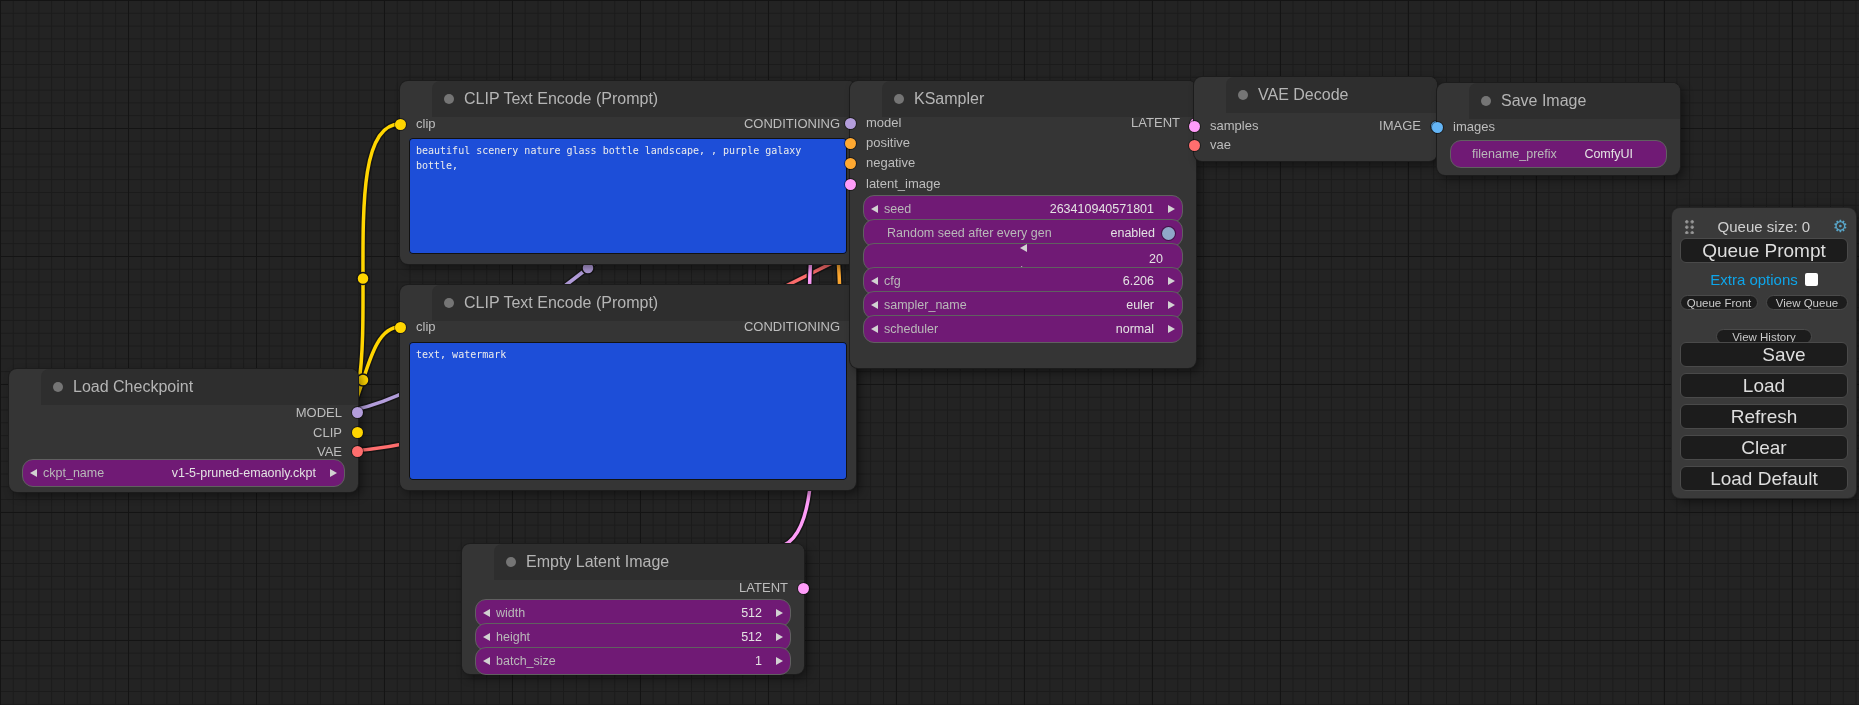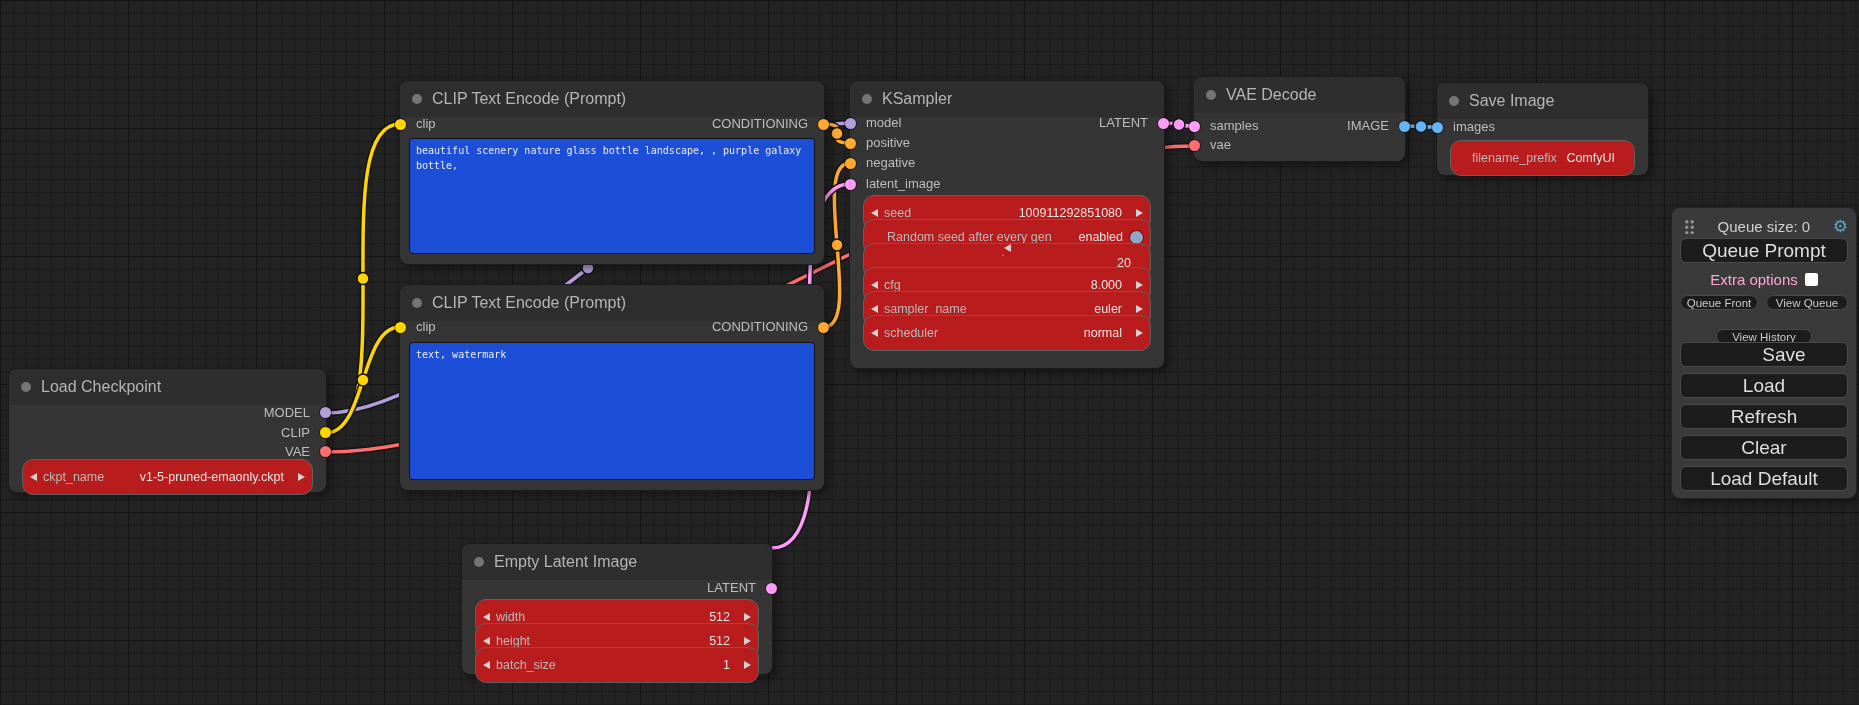--- a/index.html
+++ b/index.html
@@ -11,40 +11,41 @@
       linear-gradient(#141414 1px, transparent 1px),
       linear-gradient(90deg, #141414 1px, transparent 1px),
       linear-gradient(#1b1b1b 1px, transparent 1px),
       linear-gradient(90deg, #1b1b1b 1px, transparent 1px);
     background-size:128px 128px,128px 128px,12.8px 12.8px,12.8px 12.8px;
   }
   #wires{position:absolute;left:0;top:0;z-index:1;}
   .node{
     position:absolute;z-index:2;background:#353535;border-radius:8px;
     box-shadow:0 0 0 1px #1c1c1c, 4px 4px 10px rgba(0,0,0,.45);
+    padding-left:32px;
   }
   .node-title{
     height:36px;background:#2e2e2e;border-radius:8px 8px 0 0;
     display:flex;align-items:center;gap:10px;padding:0 12px;
     color:#b5b5b5;font-size:16px;white-space:nowrap;
   }
   .title-dot{width:10px;height:10px;border-radius:50%;background:#757575;flex:0 0 auto;}
   .port{position:absolute;width:11px;height:11px;border-radius:50%;box-shadow:0 0 0 1px rgba(0,0,0,.45);z-index:3;}
   .port.in{left:-5px;}
   .port.out{right:-5px;}
   .in-row{position:absolute;left:16px;height:20px;line-height:20px;color:#bdbdbd;font-size:13px;white-space:nowrap;}
   .out-row{position:absolute;right:16px;height:20px;line-height:20px;color:#bdbdbd;font-size:13px;text-align:right;white-space:nowrap;}
   .prompt-box{
     position:absolute;left:9px;right:9px;background:#1d4ed8;border-radius:4px;
     font-family:"DejaVu Sans Mono",monospace;font-size:10px;line-height:15px;color:#ececec;
     padding:5px 7px;white-space:pre-wrap;word-break:break-word;overflow:hidden;
     box-shadow:inset 0 0 0 1px #121212;
   }
   .widget{
-    position:absolute;left:13px;right:13px;height:36px;background:#b91c1c;
+    position:absolute;left:13px;right:13px;height:28px;background:#701a75;
     border:1px solid #606060;border-radius:11px;box-sizing:border-box;
     display:flex;align-items:center;padding:0 7px;font-size:12.5px;color:#c8c8c8;white-space:nowrap;
   }
   .wlabel{margin-left:6px;color:#b9b9b9;overflow:hidden;}
   .wvalue{margin-left:auto;color:#e3e3e3;}
   .wvalue.pad{margin-right:12px;}
   .arr-l{width:0;height:0;border-top:4.5px solid transparent;border-bottom:4.5px solid transparent;border-right:7px solid #d2d2d2;flex:0 0 auto;}
   .arr-r{width:0;height:0;border-top:4.5px solid transparent;border-bottom:4.5px solid transparent;border-left:7px solid #d2d2d2;flex:0 0 auto;margin-left:2px;}
   .toggle-knob{width:13px;height:13px;border-radius:50%;margin-left:7px;flex:0 0 auto;box-shadow:0 0 0 1px rgba(0,0,0,.4);}
   
@@ -55,21 +56,21 @@
   .qp-header{position:absolute;left:12px;right:8px;top:8px;height:20px;display:flex;align-items:center;}
   .drag-dots{width:11px;height:15px;background-image:radial-gradient(#9a9a9a 1.4px, transparent 1.6px);background-size:5.5px 5.5px;flex:0 0 auto;}
   .qp-size{flex:1;text-align:center;color:#cfcfcf;font-size:15px;}
   .gear{font-size:17px;line-height:17px;flex:0 0 auto;}
   .qbtn{
     position:absolute;left:8px;right:8px;height:25px;background:#1c1c1c;border:1px solid #4a4a4a;
     border-radius:6px;color:#dedede;font-size:19px;display:flex;align-items:center;justify-content:center;
     box-sizing:border-box;white-space:nowrap;
   }
   .qbtn.small{height:15px;font-size:11.5px;border-radius:9px;color:#cacaca;}
-  .extra-row{position:absolute;left:0;right:0;top:62px;height:18px;display:flex;align-items:center;justify-content:center;gap:7px;color:#f9a8d4;font-size:15px;}
+  .extra-row{position:absolute;left:0;right:0;top:62px;height:18px;display:flex;align-items:center;justify-content:center;gap:7px;color:#0ea5e9;font-size:15px;}
   .checkbox{width:13px;height:13px;background:#ffffff;border-radius:2px;}
 </style>
 </head>
 <body>
 
 <svg id="wires" width="1859" height="705">
     <path d="M 326 413 C 476 413, 700 123, 850 123" fill="none" stroke="#151515" stroke-width="6.5"></path>
     <path d="M 326 413 C 476 413, 700 123, 850 123" fill="none" stroke="#B39DDB" stroke-width="3.5"></path>
     <circle cx="588" cy="268" r="6" fill="#B39DDB" stroke="#151515" stroke-width="1.5"></circle>
     <path d="M 326 433 C 401 433, 325 124, 400 124" fill="none" stroke="#151515" stroke-width="6.5"></path>
@@ -153,38 +154,38 @@
   <span class="port in" style="top: 77px; background: rgb(255, 169, 49);"></span>
   <div class="in-row" style="top:72px;">negative</div>
   <span class="port in" style="top: 98px; background: rgb(255, 156, 249);"></span>
   <div class="in-row" style="top:93px;">latent_image</div>
   <div class="out-row" style="top:32px;">LATENT</div>
   <span class="port out" style="top: 37px; background: rgb(255, 156, 249);"></span>
 
   <div class="widget" style="top:114px;">
     <span class="arr-l"></span>
     <span class="wlabel">seed</span>
-    <span class="wvalue pad">100911292851080</span>
+    <span class="wvalue pad">263410940571801</span>
     <span class="arr-r"></span>
   </div>
   <div class="widget" style="top:138px;">
     <span class="wlabel" style="margin-left:16px;">Random seed after every gen</span>
     <span class="wvalue">enabled</span>
     <span class="toggle-knob" style="background: rgb(143, 168, 200);"></span>
   </div>
   <div class="widget" style="top:162px;flex-direction:column;">
     <span class="arr-l"></span>
     <span class="wlabel">steps</span>
     <span class="wvalue pad">20</span>
     <span class="arr-r"></span>
   </div>
   <div class="widget" style="top:186px;">
     <span class="arr-l"></span>
     <span class="wlabel">cfg</span>
-    <span class="wvalue pad">8.000</span>
+    <span class="wvalue pad">6.206</span>
     <span class="arr-r"></span>
   </div>
   <div class="widget" style="top:210px;">
     <span class="arr-l"></span>
     <span class="wlabel">sampler_name</span>
     <span class="wvalue pad">euler</span>
     <span class="arr-r"></span>
   </div>
   <div class="widget" style="top:234px;">
     <span class="arr-l"></span>
@@ -209,21 +210,21 @@
 
 <div class="node" style="left:1437px;top:83px;width:211px;height:92px;">
   <div class="node-title">
     <span class="title-dot"></span>
     <span>Save Image</span>
   </div>
   <span class="port in" style="top: 39px; background: rgb(100, 181, 246);"></span>
   <div class="in-row" style="top:34px;">images</div>
   <div class="widget" style="top:57px;">
     <span class="wlabel" style="margin-left:14px;">filename_prefix</span>
-    <span class="wvalue" style="margin-right:12px;">ComfyUI</span>
+    <span class="wvalue" style="margin-right:26px;">ComfyUI</span>
   </div>
 </div>
 
 <div class="node" style="left:462px;top:504px;width:310px;height:130px;margin-top:40px;">
   <div class="node-title">
     <span class="title-dot"></span>
     <span>Empty Latent Image</span>
   </div>
   <div class="out-row" style="top:34px;">LATENT</div>
   <span class="port out" style="top: 39px; background: rgb(255, 156, 249);"></span>

